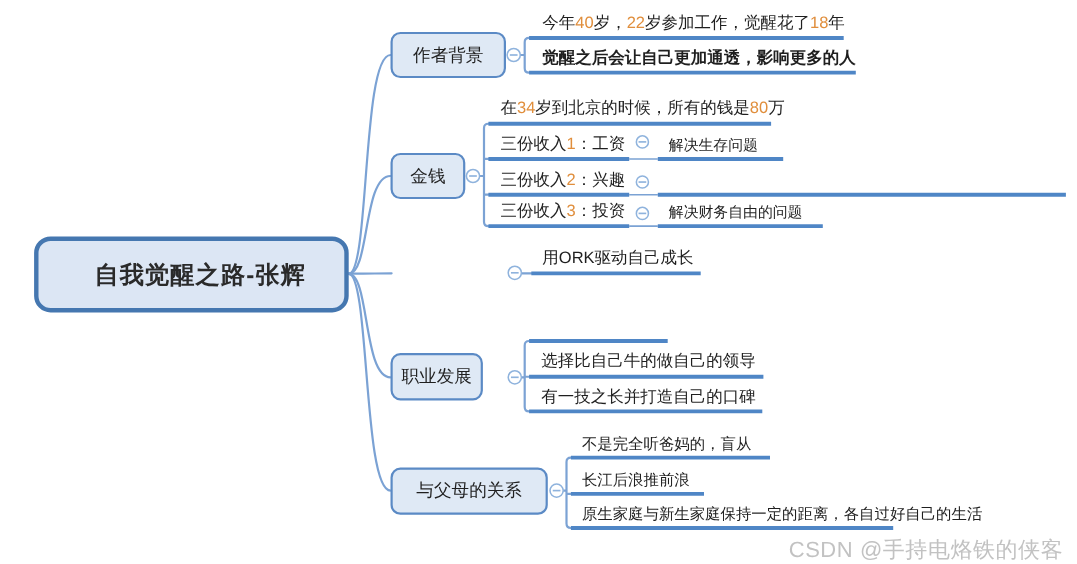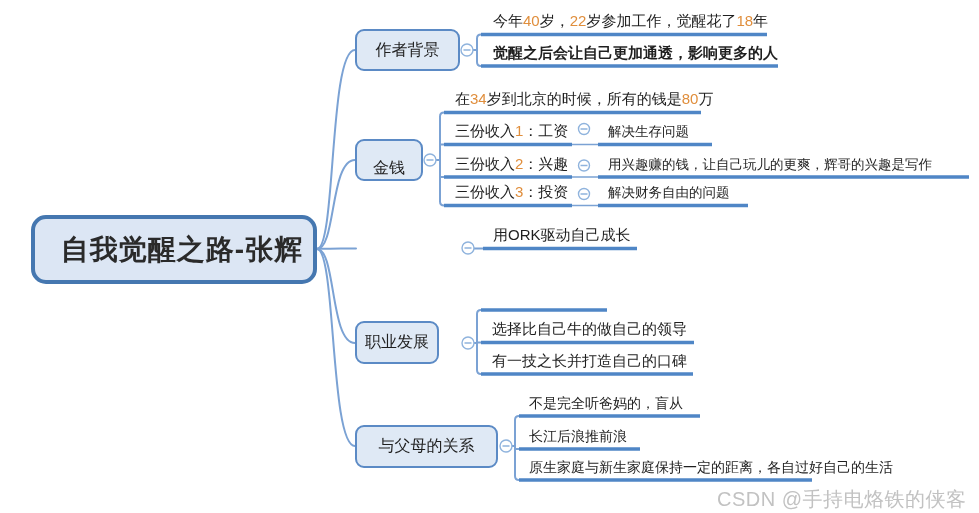--- a/index.html
+++ b/index.html
@@ -14,21 +14,21 @@
   .collapser circle{fill:#ffffff;stroke:var(--collapse-stroke);stroke-width:1.4;}
   .collapser line{stroke:var(--collapse-stroke);stroke-width:1.5;}
   .topic{
     position:absolute;box-sizing:border-box;display:flex;align-items:center;justify-content:center;
     background:var(--node-fill);border:2px solid var(--node-border);border-radius:9px;
     font-size:16px;color:var(--text);white-space:nowrap;
   }
   .root{
     position:absolute;box-sizing:border-box;display:flex;align-items:center;justify-content:center;
     background:var(--root-fill);border:4px solid var(--root-border);border-radius:15px;
-    font-size:28px;font-weight:bold;color:#2a2a2a;letter-spacing:1px;white-space:nowrap;padding-left:16px;
+    font-size:22px;font-weight:bold;color:#2a2a2a;letter-spacing:1px;white-space:nowrap;padding-left:16px;
   }
   .leaf{
     position:absolute;font-size:15px;line-height:20px;color:var(--text);white-space:nowrap;
   }
   .leaf.sm{font-size:13.5px;}
   .leaf.b5{font-size:14px;}
   .num{color:var(--digit);}
   .wm{
     position:absolute;left:717px;top:486px;font-size:20px;color:var(--watermark);
     white-space:nowrap;letter-spacing:0.5px;
@@ -106,38 +106,37 @@
     </g>
   </svg>
 
   <div class="root" style="left:31px;top:215px;width:286px;height:69px;">
     <span>自我觉醒之路-张辉</span>
   </div>
 
   <div class="topic" style="left:355px;top:29px;width:105px;height:42px;">
     <span>作者背景</span>
   </div>
-  <div class="topic" style="left:355px;top:139px;width:68px;height:42px;align-items:flex-end;">
+  <div class="topic" style="left:355px;top:139px;width:68px;height:42px;">
     <span>金钱</span>
   </div>
   <div class="topic" style="left:355px;top:321px;width:84px;height:43px;">
     <span>职业发展</span>
   </div>
   <div class="topic" style="left:355px;top:425px;width:143px;height:43px;">
     <span>与父母的关系</span>
   </div>
 
   <div class="leaf tint-digits" style="left:493px;top:11px;">今年<span class="num">40</span>岁，<span class="num">22</span>岁参加工作，觉醒花了<span class="num">18</span>年</div>
   <div class="leaf tint-digits" style="left:493px;top:43px;font-weight:bold;">觉醒之后会让自己更加通透，影响更多的人</div>
 
   <div class="leaf tint-digits" style="left:455px;top:89px;">在<span class="num">34</span>岁到北京的时候，所有的钱是<span class="num">80</span>万</div>
   <div class="leaf tint-digits" style="left:455px;top:121px;">三份收入<span class="num">1</span>：工资</div>
   <div class="leaf sm tint-digits" style="left:608px;top:122px;">解决生存问题</div>
   <div class="leaf tint-digits" style="left:455px;top:154px;">三份收入<span class="num">2</span>：兴趣</div>
-  <div class="leaf sm tint-digits" style="left:608px;top:155px;">用兴趣赚的钱，让自己玩儿的更爽，辉哥的兴趣是写作</div>
   <div class="leaf tint-digits" style="left:455px;top:182px;">三份收入<span class="num">3</span>：投资</div>
   <div class="leaf sm tint-digits" style="left:608px;top:183px;">解决财务自由的问题</div>
 
   <div class="leaf tint-digits" style="left:493px;top:225px;">用ORK驱动自己成长</div>
 
   <div class="leaf tint-digits" style="left:492px;top:319px;">选择比自己牛的做自己的领导</div>
   <div class="leaf tint-digits" style="left:492px;top:351px;">有一技之长并打造自己的口碑</div>
 
   <div class="leaf b5 tint-digits" style="left:529px;top:393px;">不是完全听爸妈的，盲从</div>
   <div class="leaf b5 tint-digits" style="left:529px;top:426px;">长江后浪推前浪</div>

